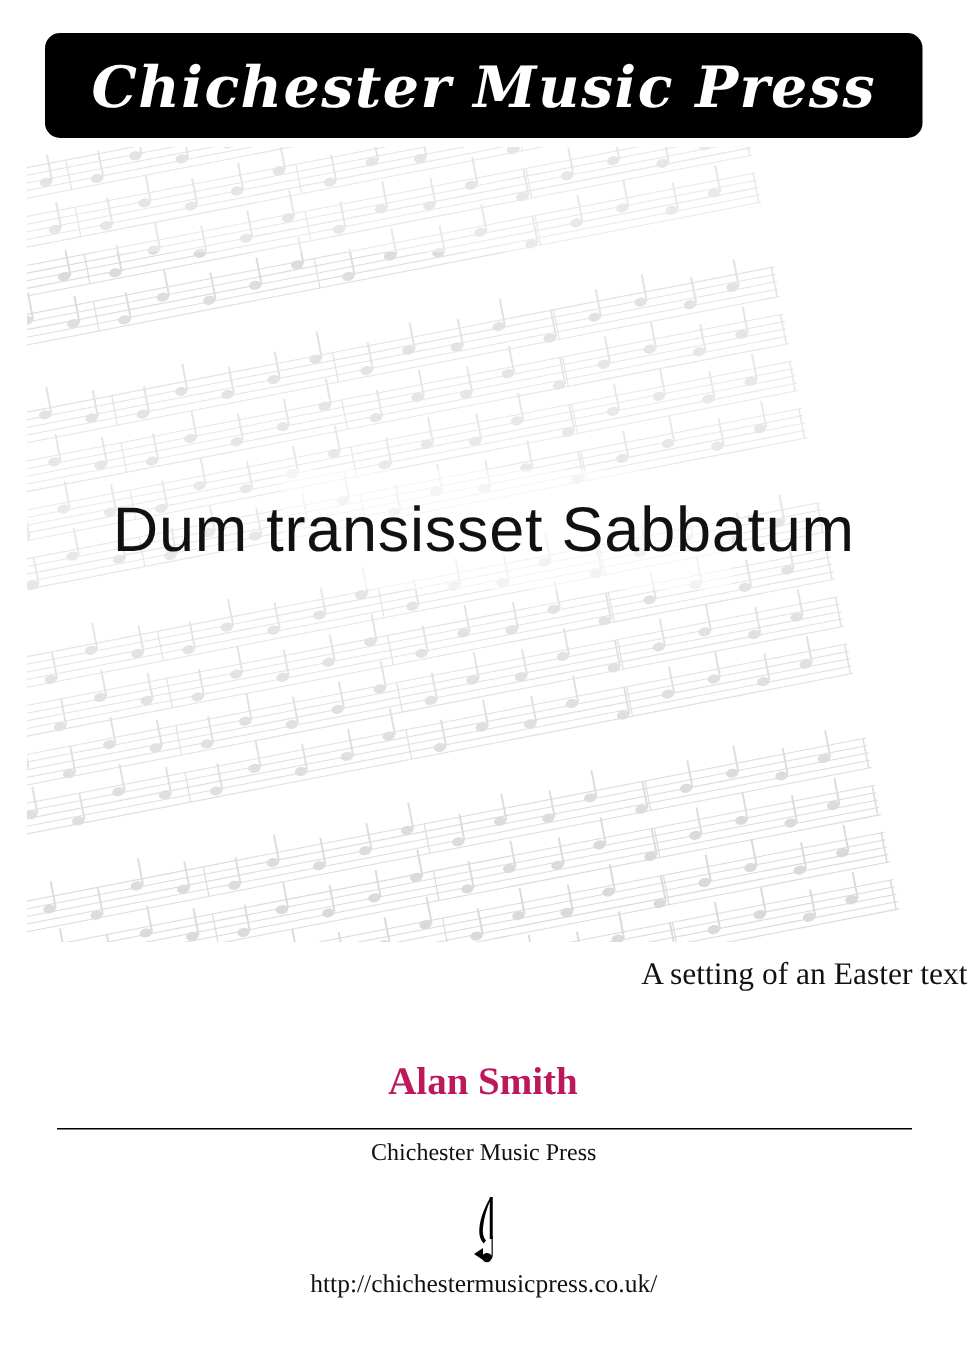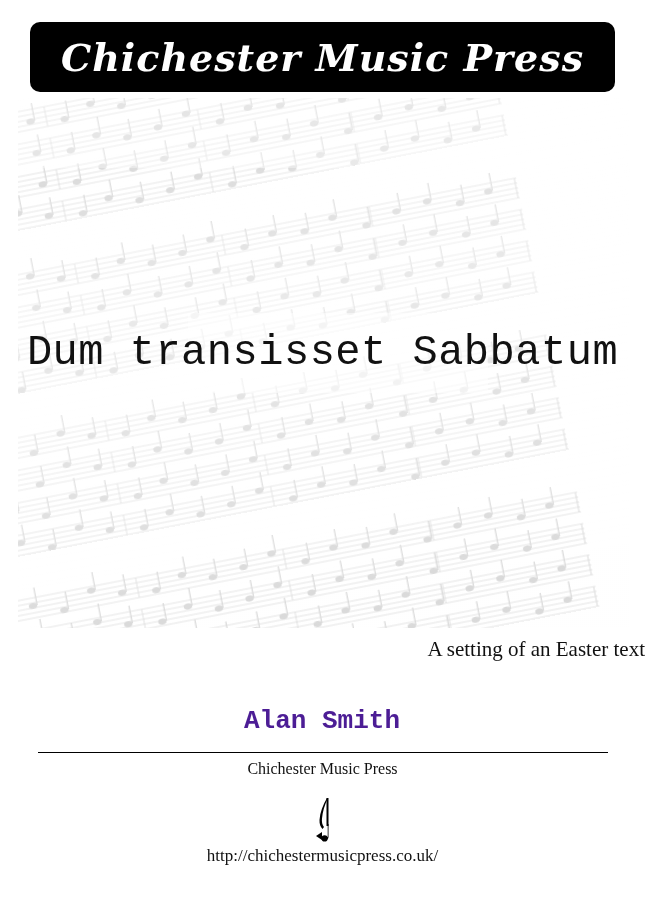--- a/index.html
+++ b/index.html
@@ -59,21 +59,21 @@
   }
   .manuscript svg { display: block; }
 
   
   .title {
     position: absolute;
     left: 0;
     top: 330px;
     width: 645px;
     text-align: center;
-    font-family: Liberation Mono, monospace;
+    font-family: Liberation Sans, sans-serif;
     font-size: 42px;
     line-height: 1.1;
     color: #111111;
     letter-spacing: 0.5px;
   }
 
   
   .subtitle {
     position: absolute;
     left: 0;
@@ -86,24 +86,24 @@
     color: #111111;
   }
 
   
   .composer {
     position: absolute;
     left: 0;
     top: 706px;
     width: 644px;
     text-align: center;
-    font-family: Liberation Mono, monospace;
+    font-family: Liberation Serif, serif;
     font-weight: bold;
     font-size: 26px;
-    color: #4c1d95;
+    color: #be185d;
   }
 
   
   .rule {
     position: absolute;
     left: 38px;
     top: 752px;
     width: 570px;
     height: 1px;
     background: #000000;

